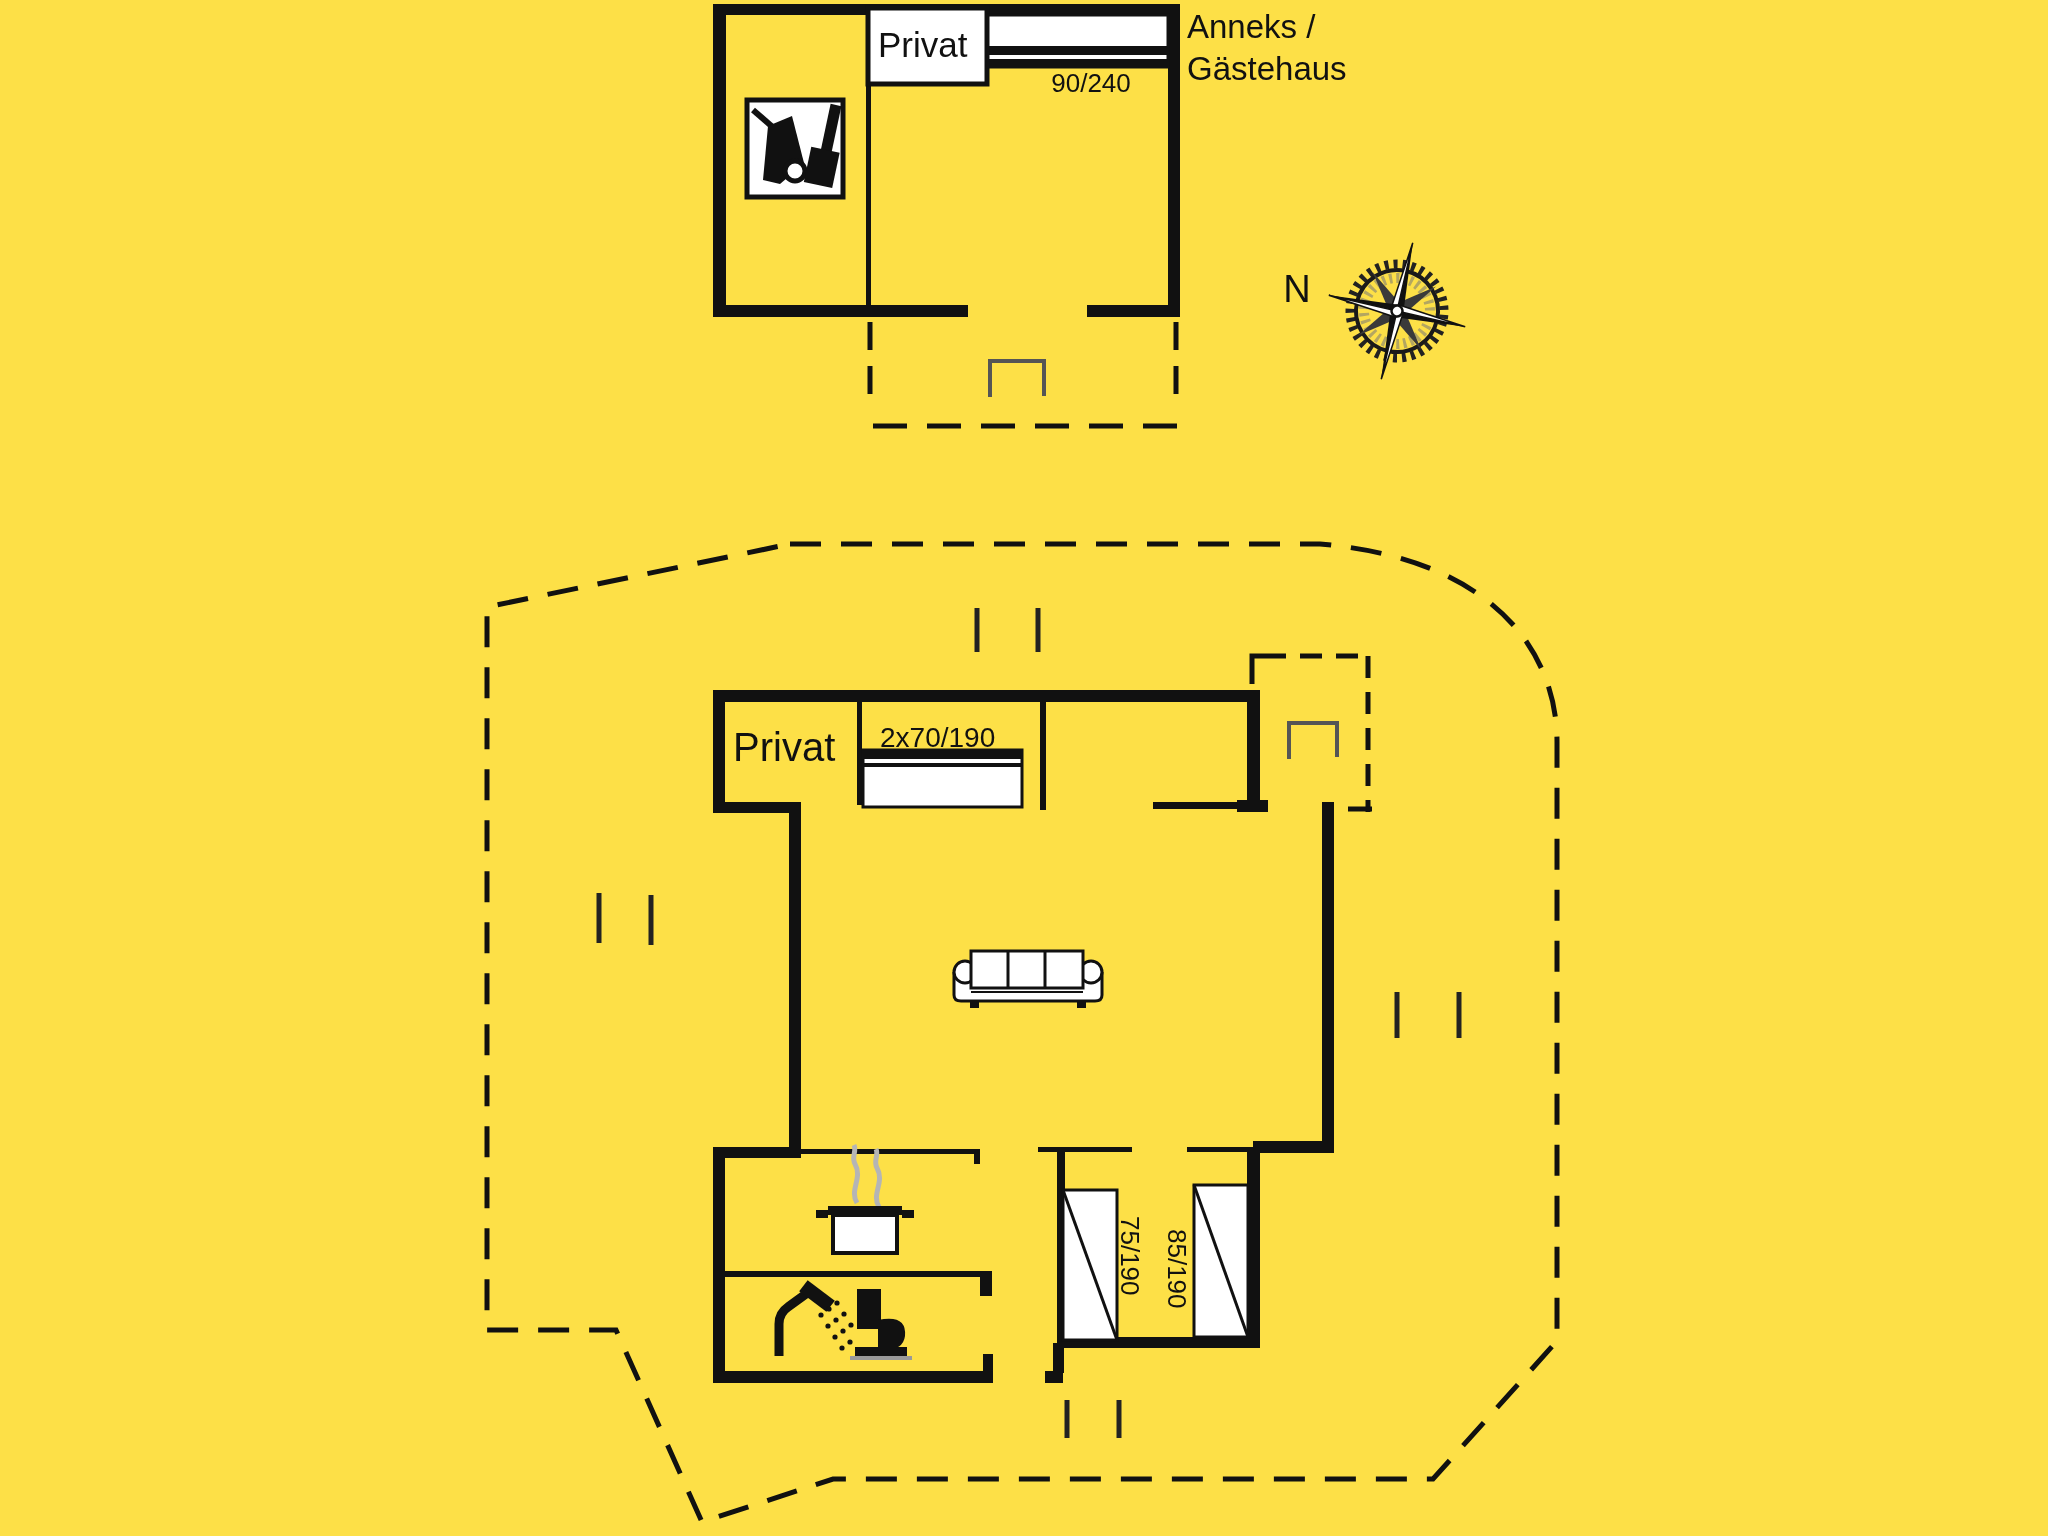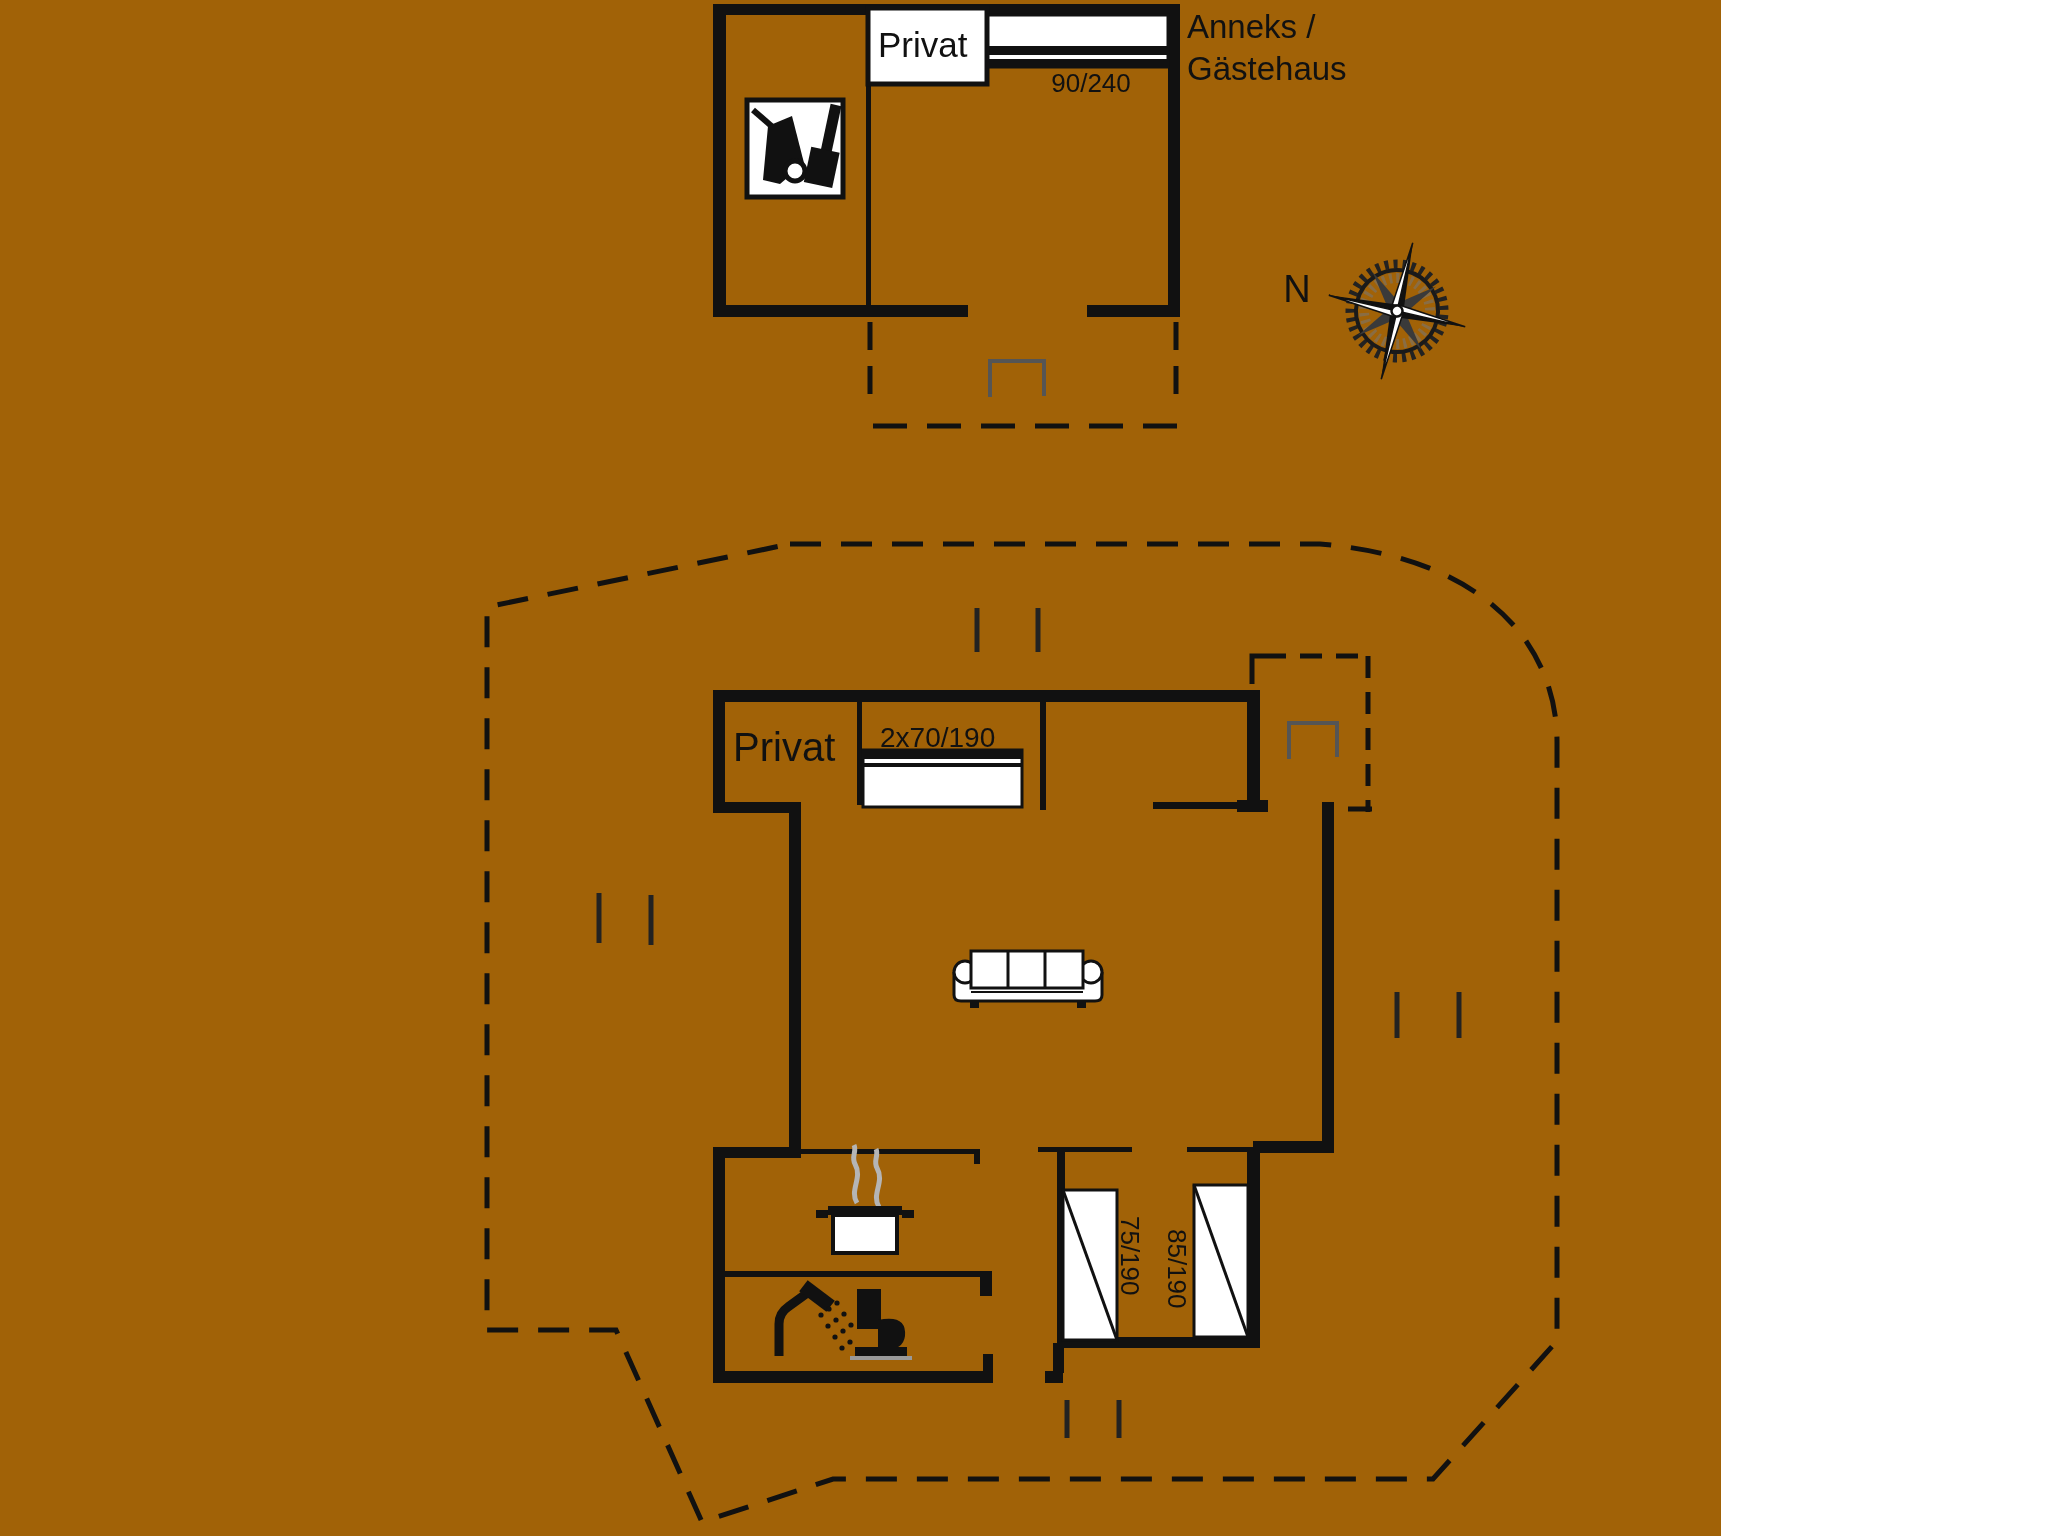--- a/index.html
+++ b/index.html
@@ -1,16 +1,16 @@
 <!DOCTYPE html>
 <html><head>
 <meta charset="utf-8">
 <style>
   html,body{margin:0;padding:0;background:#ffffff;}
-  .canvas{position:relative;width:1721px;height:1536px;background:#a16207;overflow:hidden;}
+  .canvas{position:relative;width:2048px;height:1536px;background:#fde047;overflow:hidden;}
   svg{position:absolute;left:0;top:0;}
   .lbl{font-family:"Liberation Sans", sans-serif;fill:#111111;}
   .lbl-room{font-size:40px;}
   .lbl-room-sm{font-size:35px;}
   .lbl-dim{font-size:26px;}
   .lbl-dim-md{font-size:28px;}
   .lbl-title{font-size:33px;}
   .lbl-north{font-size:38px;}
 </style>
 </head>

